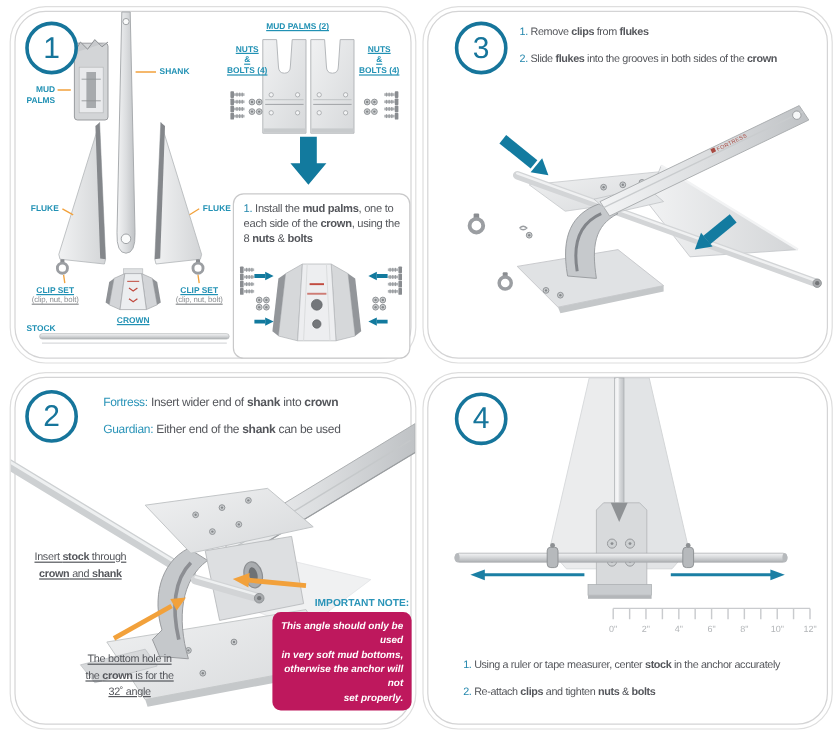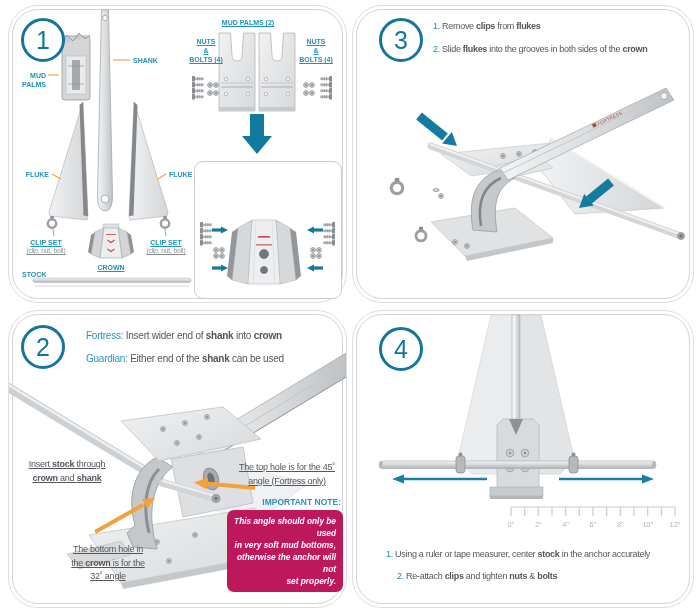--- a/index.html
+++ b/index.html
@@ -185,20 +185,21 @@
     <div class="plabel psub center" style="left:7px;top:241px;width:60px">(clip, nut, bolt)</div>
     <div class="plabel center" style="left:134px;top:232px;width:46px">CLIP SET</div>
     <div class="plabel psub center" style="left:127px;top:241px;width:60px">(clip, nut, bolt)</div>
     <div class="plabel center" style="left:80px;top:257px;width:44px">CROWN</div>
     <div class="plabel left" style="left:13px;top:264px;width:40px">STOCK</div>
     <div class="plabel center" style="left:181px;top:12px;width:116px">MUD PALMS (2)</div>
     <div class="plabel center" style="left:178px;top:31px;width:38px"><span>NUTS</span><br><span>&amp;</span><br><span>BOLTS (4)</span></div>
     <div class="plabel center" style="left:288px;top:31px;width:38px"><span>NUTS</span><br><span>&amp;</span><br><span>BOLTS (4)</span></div>
 
     <div class="subbox">
+      <div class="boxinstr"><span class="rt-n">1. </span><span>Install the </span><span class="rt-b">mud palms</span><span>, one to each side of the </span><span class="rt-b">crown</span><span>, using the 8 </span><span class="rt-b">nuts</span><span> &amp; </span><span class="rt-b">bolts</span></div>
       <svg style="position:absolute;left:3px;top:52px" width="139" height="80" viewBox="0 0 139 80">
         <g>
           <path d="M54,6 L40,14 L34,66 L50,70 Z" fill="#d6d8da" stroke="#a6a9ac" stroke-width="0.5"></path>
           <path d="M40,14 L34,18 L29,62 L34,66 Z" fill="#93969a"></path>
           <path d="M78,6 L92,14 L98,66 L82,70 Z" fill="#d6d8da" stroke="#a6a9ac" stroke-width="0.5"></path>
           <path d="M92,14 L98,18 L103,62 L98,66 Z" fill="#93969a"></path>
           <path d="M54,6 L78,6 L82,70 L50,70 Z" fill="#edeef0" stroke="#b2b5b8" stroke-width="0.6"></path>
           <line x1="58" y1="6" x2="55" y2="70" stroke="#d9dbdd" stroke-width="0.8"></line>
           <line x1="74" y1="6" x2="77" y2="70" stroke="#d9dbdd" stroke-width="0.8"></line>
           <rect x="60" y="22" width="12" height="1.6" fill="#c14b40"></rect>
@@ -360,21 +361,20 @@
       </g>
       <g>
         <line x1="246" y1="177" x2="198" y2="172.5" stroke="#F2A13B" stroke-width="4"></line>
         <polygon points="185,171.5 199,166.5 198,178.5" fill="#F2A13B"></polygon>
         <line x1="86" y1="221" x2="134" y2="194" stroke="#F2A13B" stroke-width="4"></line>
         <polygon points="146,187 138.3,197.7 132.9,188.1" fill="#F2A13B"></polygon>
       </g>
     </svg>
 
     <div class="ann center" style="left:8px;top:147px;width:100px"><span>Insert </span><span class="rt-b">stock</span><span> through</span><br><span class="rt-b">crown</span><span> and </span><span class="rt-b">shank</span></div>
-    <div class="ann center" style="left:220px;top:150px;width:116px"><span>The top hole is for the 45˚</span><br><span>angle (Fortress only)</span></div>
     <div class="impnote right" style="left:220px;top:186px;width:112px">IMPORTANT NOTE:</div>
     <div class="notebox"><span>This angle should only be used</span><br><span>in very soft mud bottoms,</span><br><span>otherwise the anchor will not</span><br><span>set properly.</span></div>
     <div class="ann center" style="left:44px;top:232px;width:110px"><span>The bottom hole in</span><br><span>the </span><span class="rt-b">crown</span><span> is for the</span><br><span>32˚ angle</span></div>
   </div>
 
   <div class="panel" style="left:352px;top:310px;width:340px;height:296px">
     <div class="panel-inner"></div>
     <div class="badge" style="left:26px;top:16px">4</div>
 
     <svg class="illo" viewBox="0 0 340 296">
@@ -439,16 +439,16 @@
         <text x="185.3" y="216">2"</text>
         <text x="212.7" y="216">4"</text>
         <text x="240" y="216">6"</text>
         <text x="267.3" y="216">8"</text>
         <text x="294.7" y="216">10"</text>
         <text x="322" y="216">12"</text>
       </g>
     </svg>
 
     <div class="instr" style="left:33px;top:238px"><span class="rt-n">1. </span><span>Using a ruler or tape measurer, center </span><span class="rt-b">stock</span><span> in the anchor accurately</span></div>
-    <div class="instr" style="left:44px;top:260px"><span class="rt-n">2. </span><span>Re-attach </span><span class="rt-b">clips</span><span> and tighten </span><span class="rt-b">nuts</span><span> &amp; </span><span class="rt-b">bolts</span></div>
+    <div class="instr" style="left:33px;top:260px"><span class="rt-n">2. </span><span>Re-attach </span><span class="rt-b">clips</span><span> and tighten </span><span class="rt-b">nuts</span><span> &amp; </span><span class="rt-b">bolts</span></div>
   </div>
 
 </div>
 
 </body></html>

